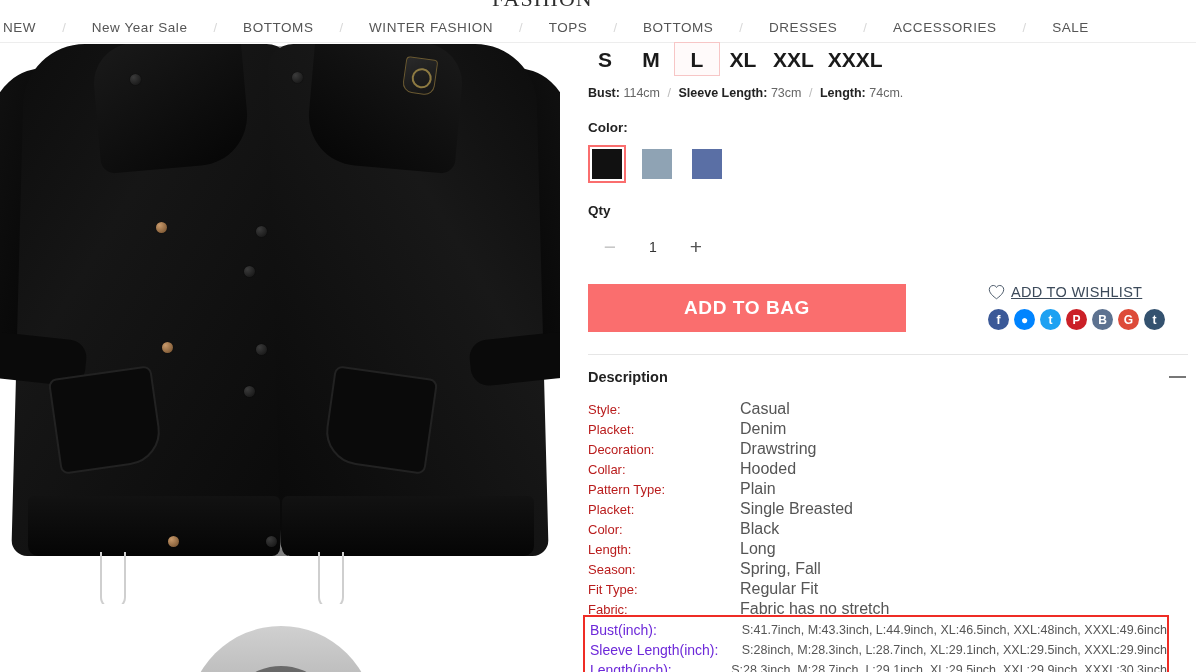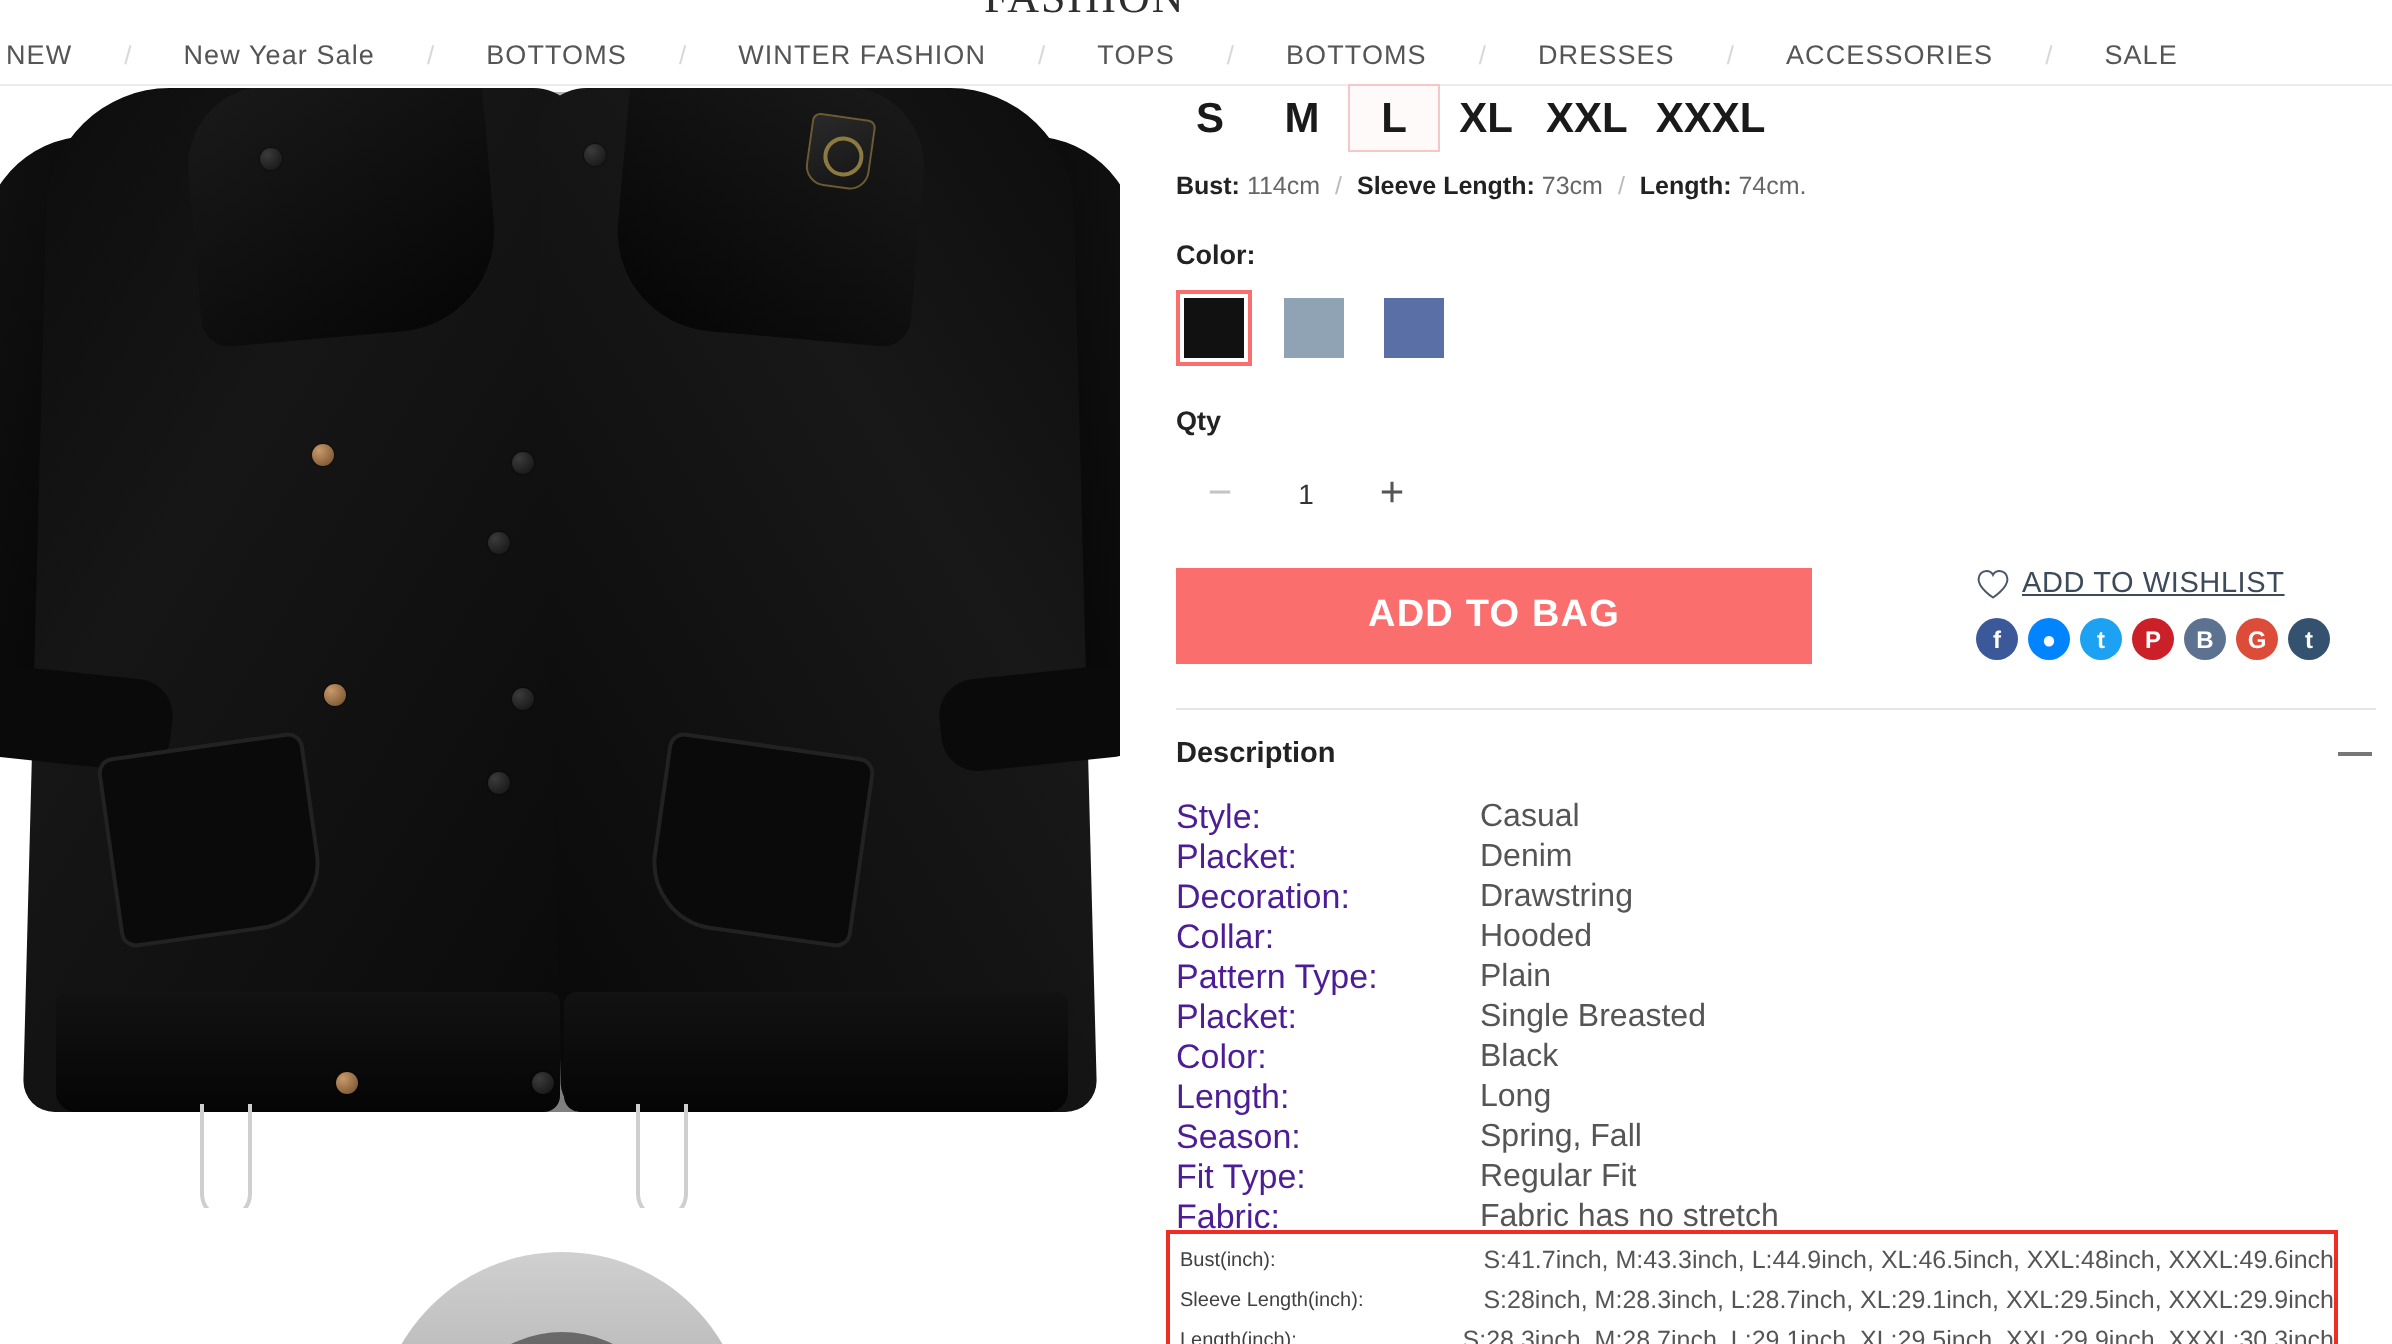--- a/index.html
+++ b/index.html
@@ -222,30 +222,30 @@
 
   .desc-head {
     display: flex; align-items: center; justify-content: space-between;
     padding: 14px 10px 0 8px;
   }
   .desc-title { font-size: 14.5px; font-weight: bold; color: #222; }
   .minus-ico { width: 17px; height: 2px; background: #777; cursor: pointer; }
 
   .specs { margin-top: 14px; padding-left: 8px; }
   .spec-row { display: flex; height: 20px; align-items: center; }
-  .spec-k { width: 152px; font-size: 17px; color: #4c1d95; }
+  .spec-k { width: 152px; font-size: 13px; color: #b91c1c; }
   .spec-v { font-size: 16px; color: #555; }
 
   .meas-box {
     position: absolute; left: 3px; top: 571px; width: 586px;
     border: 2px solid #ef2c25; background: #fff;
     padding: 3px 0 3px 5px;
   }
   .meas-row { display: flex; height: 20px; align-items: center; }
-  .meas-k { width: 152px; font-size: 10px; color: #404040; }
+  .meas-k { width: 152px; font-size: 14px; color: #6d28d9; }
   .meas-v { font-size: 12.5px; color: #555; white-space: nowrap; }
 </style>
 </head>
 <body>
 
 <div class="page">
 
   <div class="logo-strip">
     <div class="logo-remnant">FASHION</div>
   </div>

